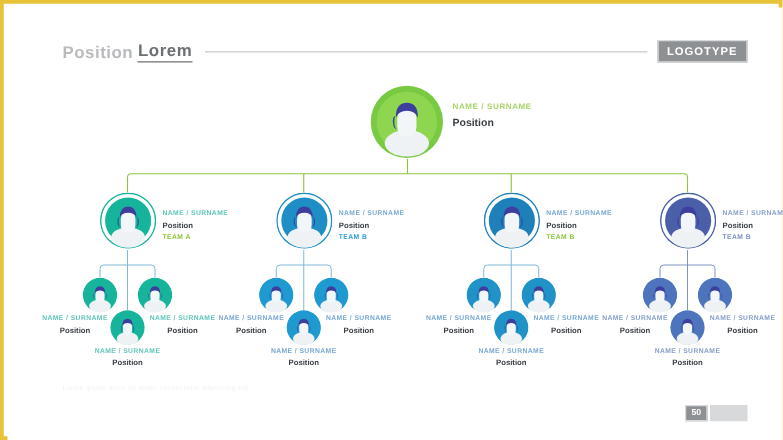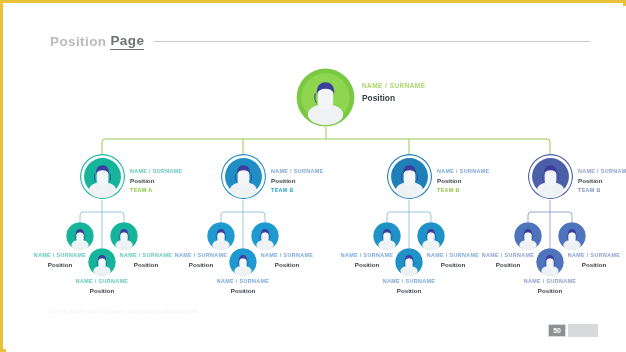--- a/index.html
+++ b/index.html
@@ -89,22 +89,23 @@
   #pagebar-rule { width: 30px; background: #d7d9da; margin-left: 2px; }
 </style>
 </head>
 <body>
 
 <div id="frame">
   <div id="slide">
 
     <div id="header">
       <span class="hdr-process">Position</span>
-      <span class="hdr-page">Page</span>
+      <span class="hdr-page">Lorem</span>
       <span class="hdr-rule"></span>
+      <span id="logotype">LOGOTYPE</span>
     </div>
 
     <svg id="links" viewBox="0 0 620 346">
       <g fill="none" stroke="#8cc63f" stroke-width="0.9">
 
         <path d="M320,121 L320,133"></path>
 
         <path d="M96,140 L96,136 Q96,133 99,133 L541,133 Q544,133 544,136 L544,140"></path>
 
         <path d="M237,133 L237,148"></path>

